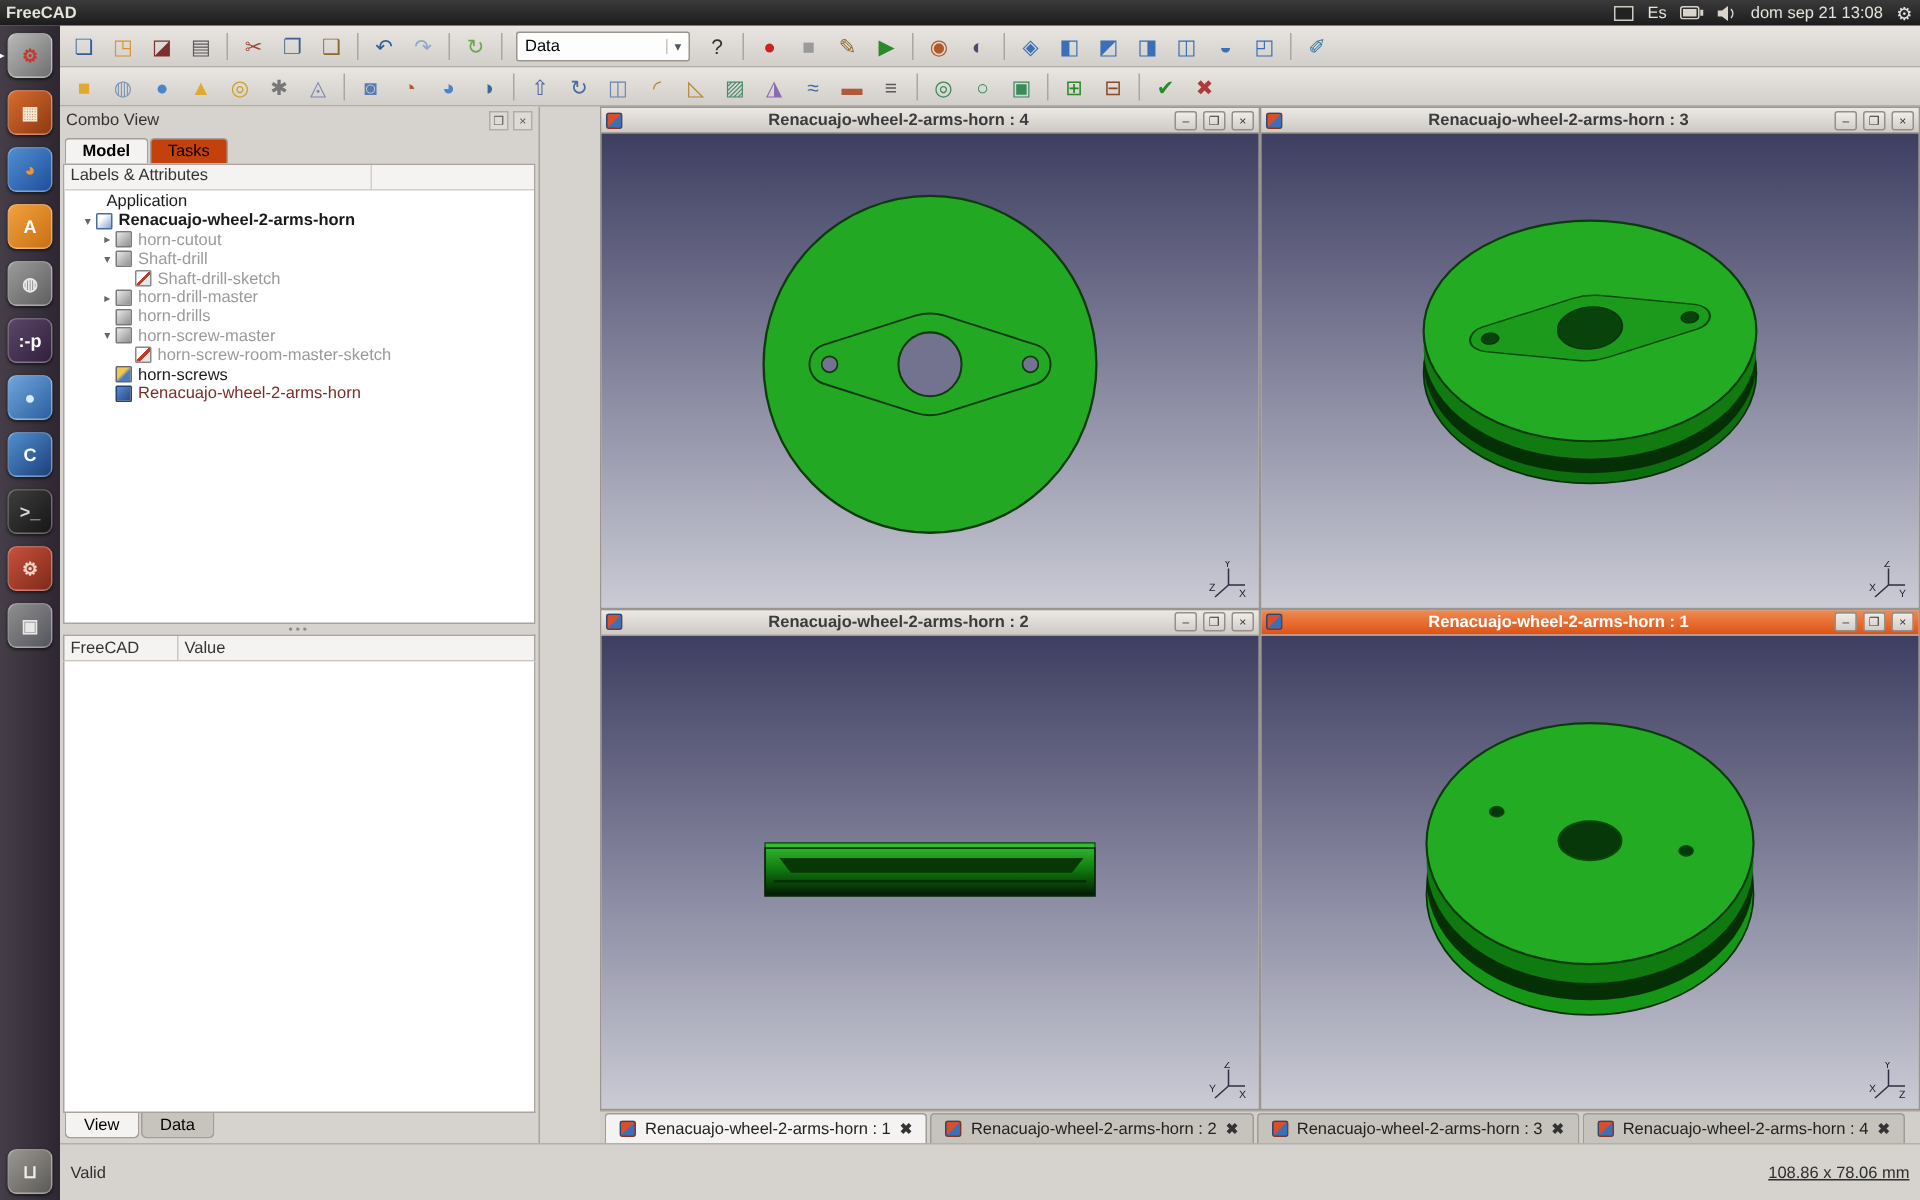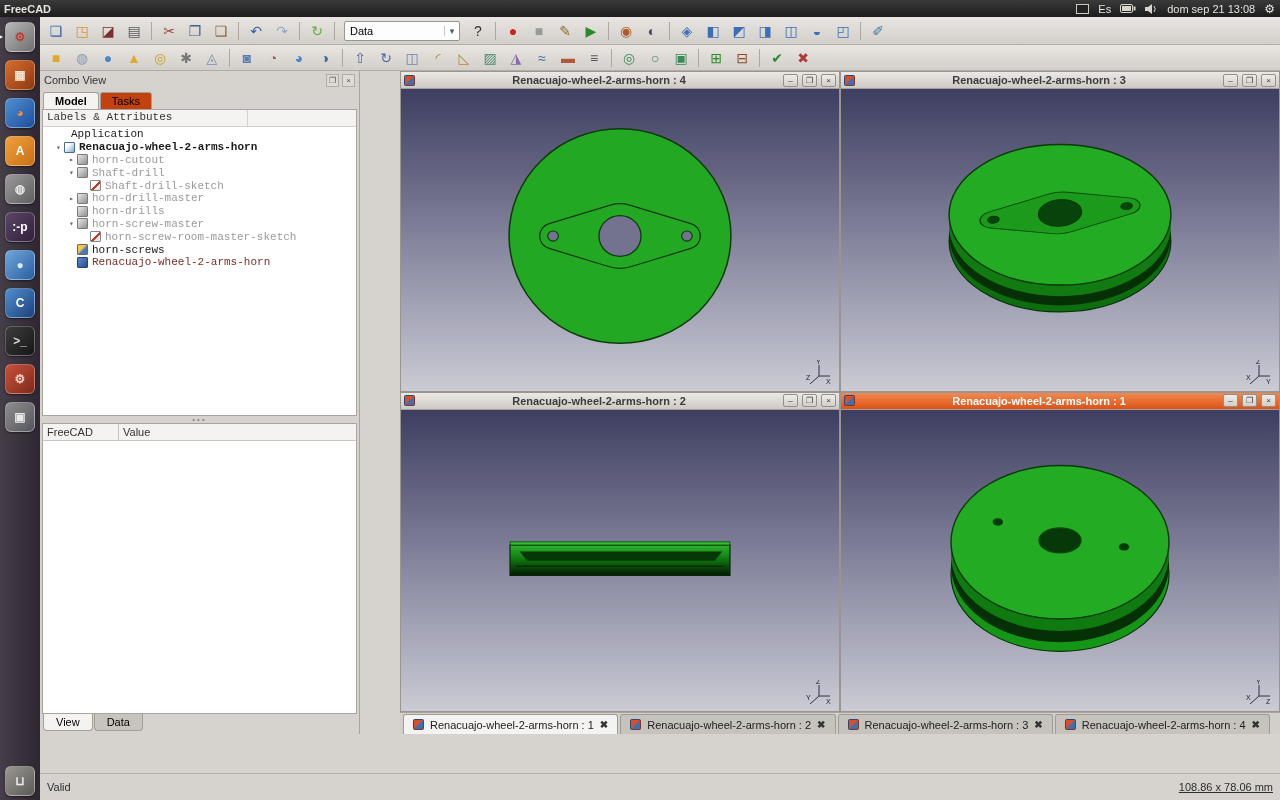--- a/index.html
+++ b/index.html
@@ -33,21 +33,21 @@
   .content { flex:1; display:flex; min-height:0;gap:40px; }
 
   
   .combo-view { width:320px; border-right:1px solid #a9a49e; display:flex; flex-direction:column; background:#d6d2cd; }
   .cv-title { height:18px; display:flex; align-items:center; font-size:11px; color:#333; padding:0 4px; }
   .cv-btns { margin-left:auto; display:flex; gap:3px; }
   .cv-btn { width:13px; height:13px; font-size:8px; line-height:12px; text-align:center; color:#555; border:1px solid #b1aca5; background:#dedad5; }
   .cv-tabs { display:flex; gap:1px; padding:0 3px; align-items:flex-end; height:20px; }
   .cvtab { padding:2px 11px 2px 11px; font-size:11px; background:#c2410c; border:1px solid #a39e97; border-bottom:none; border-radius:3px 3px 0 0; }
   .cvtab.active { background:#f4f3f1; font-weight:bold; }
-  .tree-box { margin:0 2px; background:#fff; border:1px solid #a9a49e; height:307px; display:flex; flex-direction:column;font-family:Liberation Mono, monospace; }
+  .tree-box { margin:0 2px; background:#fff; border:1px solid #a9a49e; height:307px; display:flex; flex-direction:column; }
   .tree-header { height:17px; background:#f4f3f1; border-bottom:1px solid #d4d0ca; display:flex; font-size:11px; color:#333; }
   .tree-header .cell { width:205px; padding:1px 4px; border-right:1px solid #d4d0ca; }
   .tree-body { flex:1; overflow:hidden; padding-top:1px; }
   .trow { height:12.8px; display:flex; align-items:center; font-size:11px; white-space:nowrap; }
   .tind { display:inline-block; height:1px; }
   .tarrow { width:11px; text-align:center; font-size:8px; color:#666; }
   .ticon { width:11px; height:11px; margin-right:4px; border-radius:1px; flex:none; }
   .ti-none { visibility:hidden; }
   .ti-doc { background:linear-gradient(135deg,#ffffff 30%,#7ea6d8 100%); border:1px solid #4a6a9a; }
   .ti-part { background:linear-gradient(135deg,#e8e8e8,#8f8f8f); border:1px solid #7a7a7a; }
@@ -81,21 +81,21 @@
   .scene { position:absolute; inset:0; width:100%; height:100%; }
   .axsvg { position:absolute; right:7px; bottom:5px; width:26px; height:26px; }
   .axl { stroke:#2e2e42; stroke-width:1; }
   .axsvg text { font-size:7px; fill:#22222e; font-family:"Liberation Sans",sans-serif; }
 
   
   .tabbar { height:22px; background:#d2cec9; border-top:1px solid #a9a49e; display:flex; align-items:flex-end; gap:2px; padding:2px 3px 0 3px; }
   .mtab { display:flex; align-items:center; gap:6px; height:20px; padding:0 9px; font-size:11px; color:#222; background:#c6c2bc; border:1px solid #a09b94; border-bottom:none; border-radius:3px 3px 0 0; white-space:nowrap; }
   .mtab.active { background:#f4f3f1; }
   .mtab-close { font-size:10px; font-weight:bold; color:#333; }
-  .statusbar { height:27px; background:#d6d2cd; border-top:1px solid #b4afa8; display:flex; align-items:center; font-size:11px; color:#2e2e2e; padding:0 7px;margin-top:39px; }
+  .statusbar { height:38px; background:#d6d2cd; border-top:1px solid #b4afa8; display:flex; align-items:center; font-size:11px; color:#2e2e2e; padding:0 7px; }
   .sb-right { margin-left:auto;text-decoration:underline; }
 </style>
 </head>
 <body>
 
 <div class="top-panel">
   <span class="tp-title">FreeCAD</span>
   <div class="tp-right">
     <span class="traywin"></span>
     <span>Es</span>

